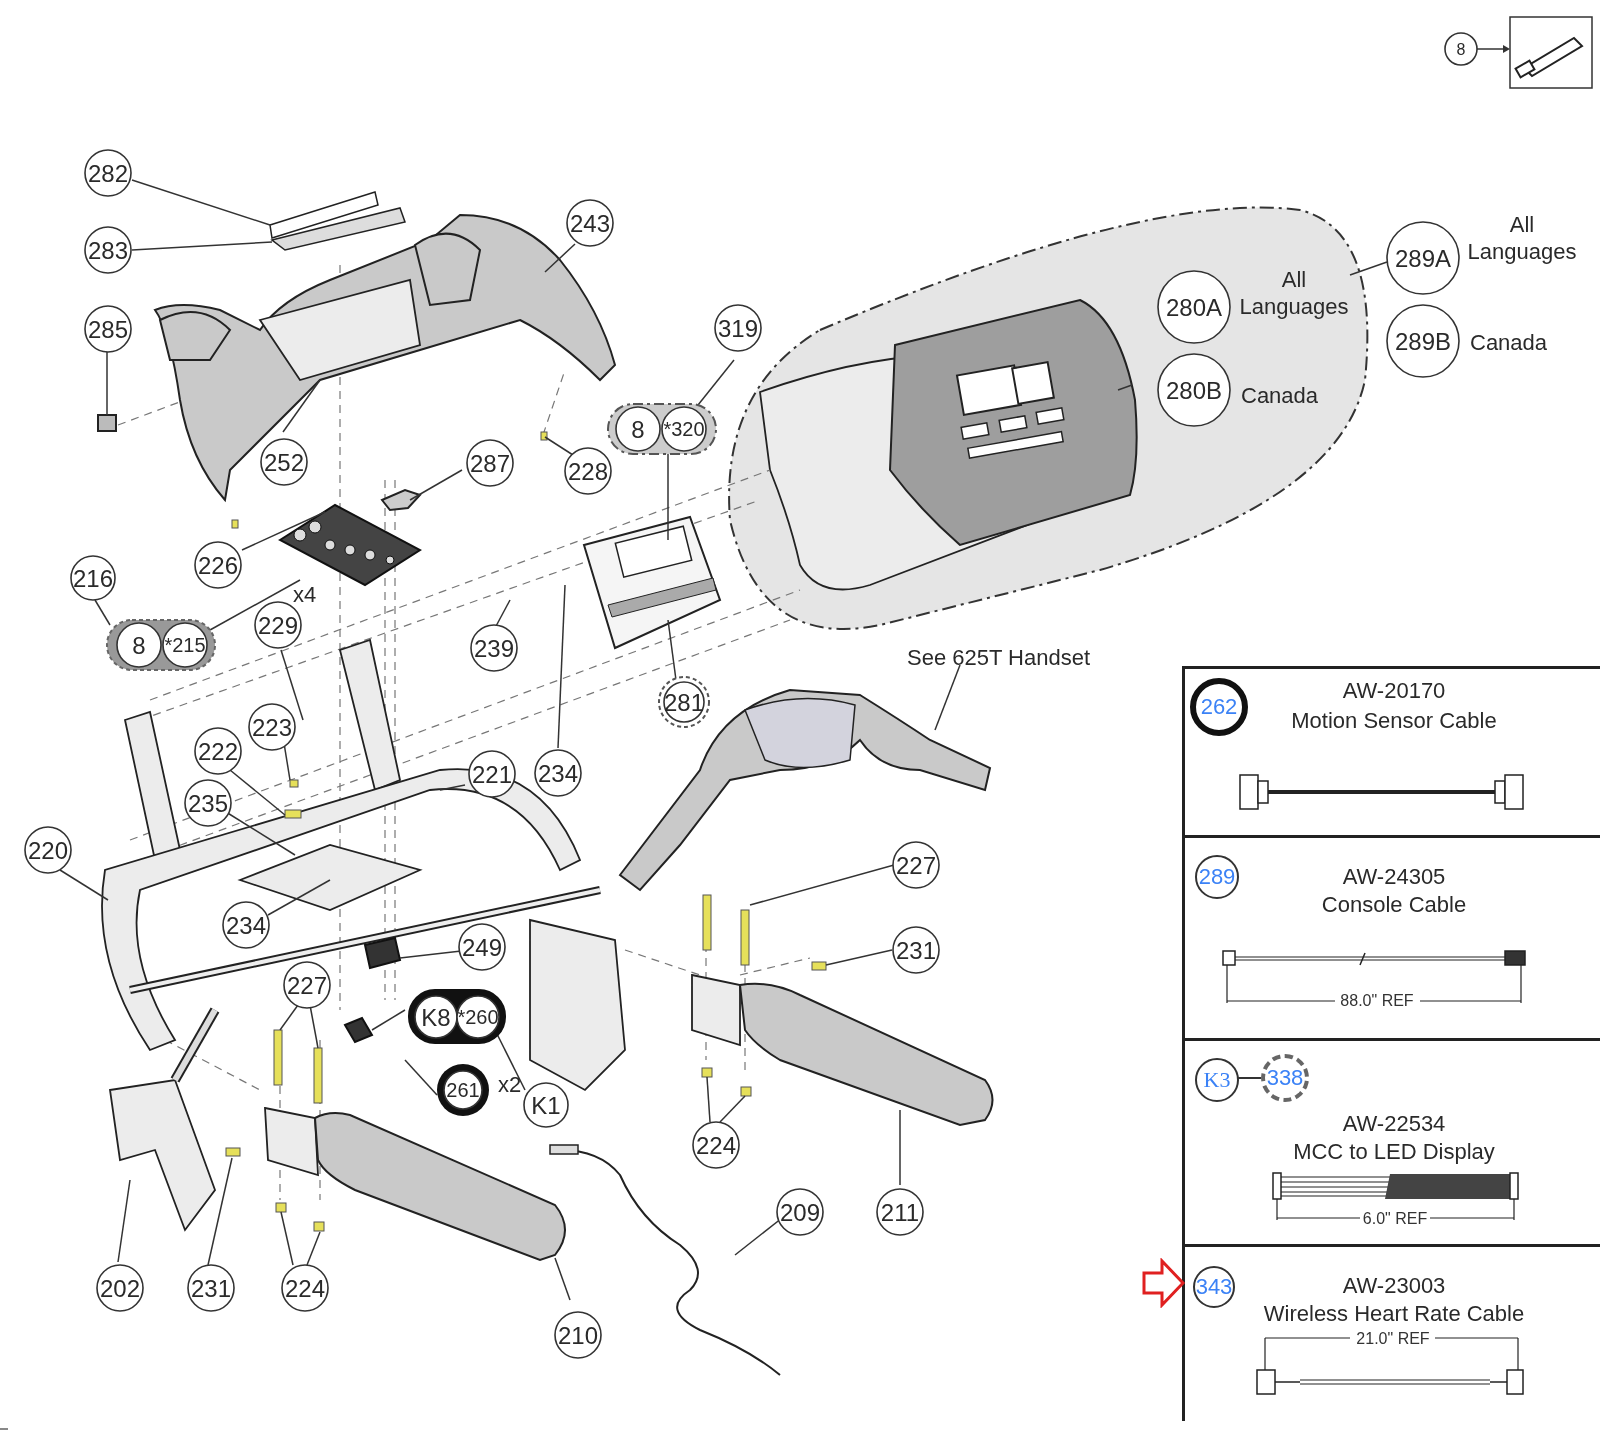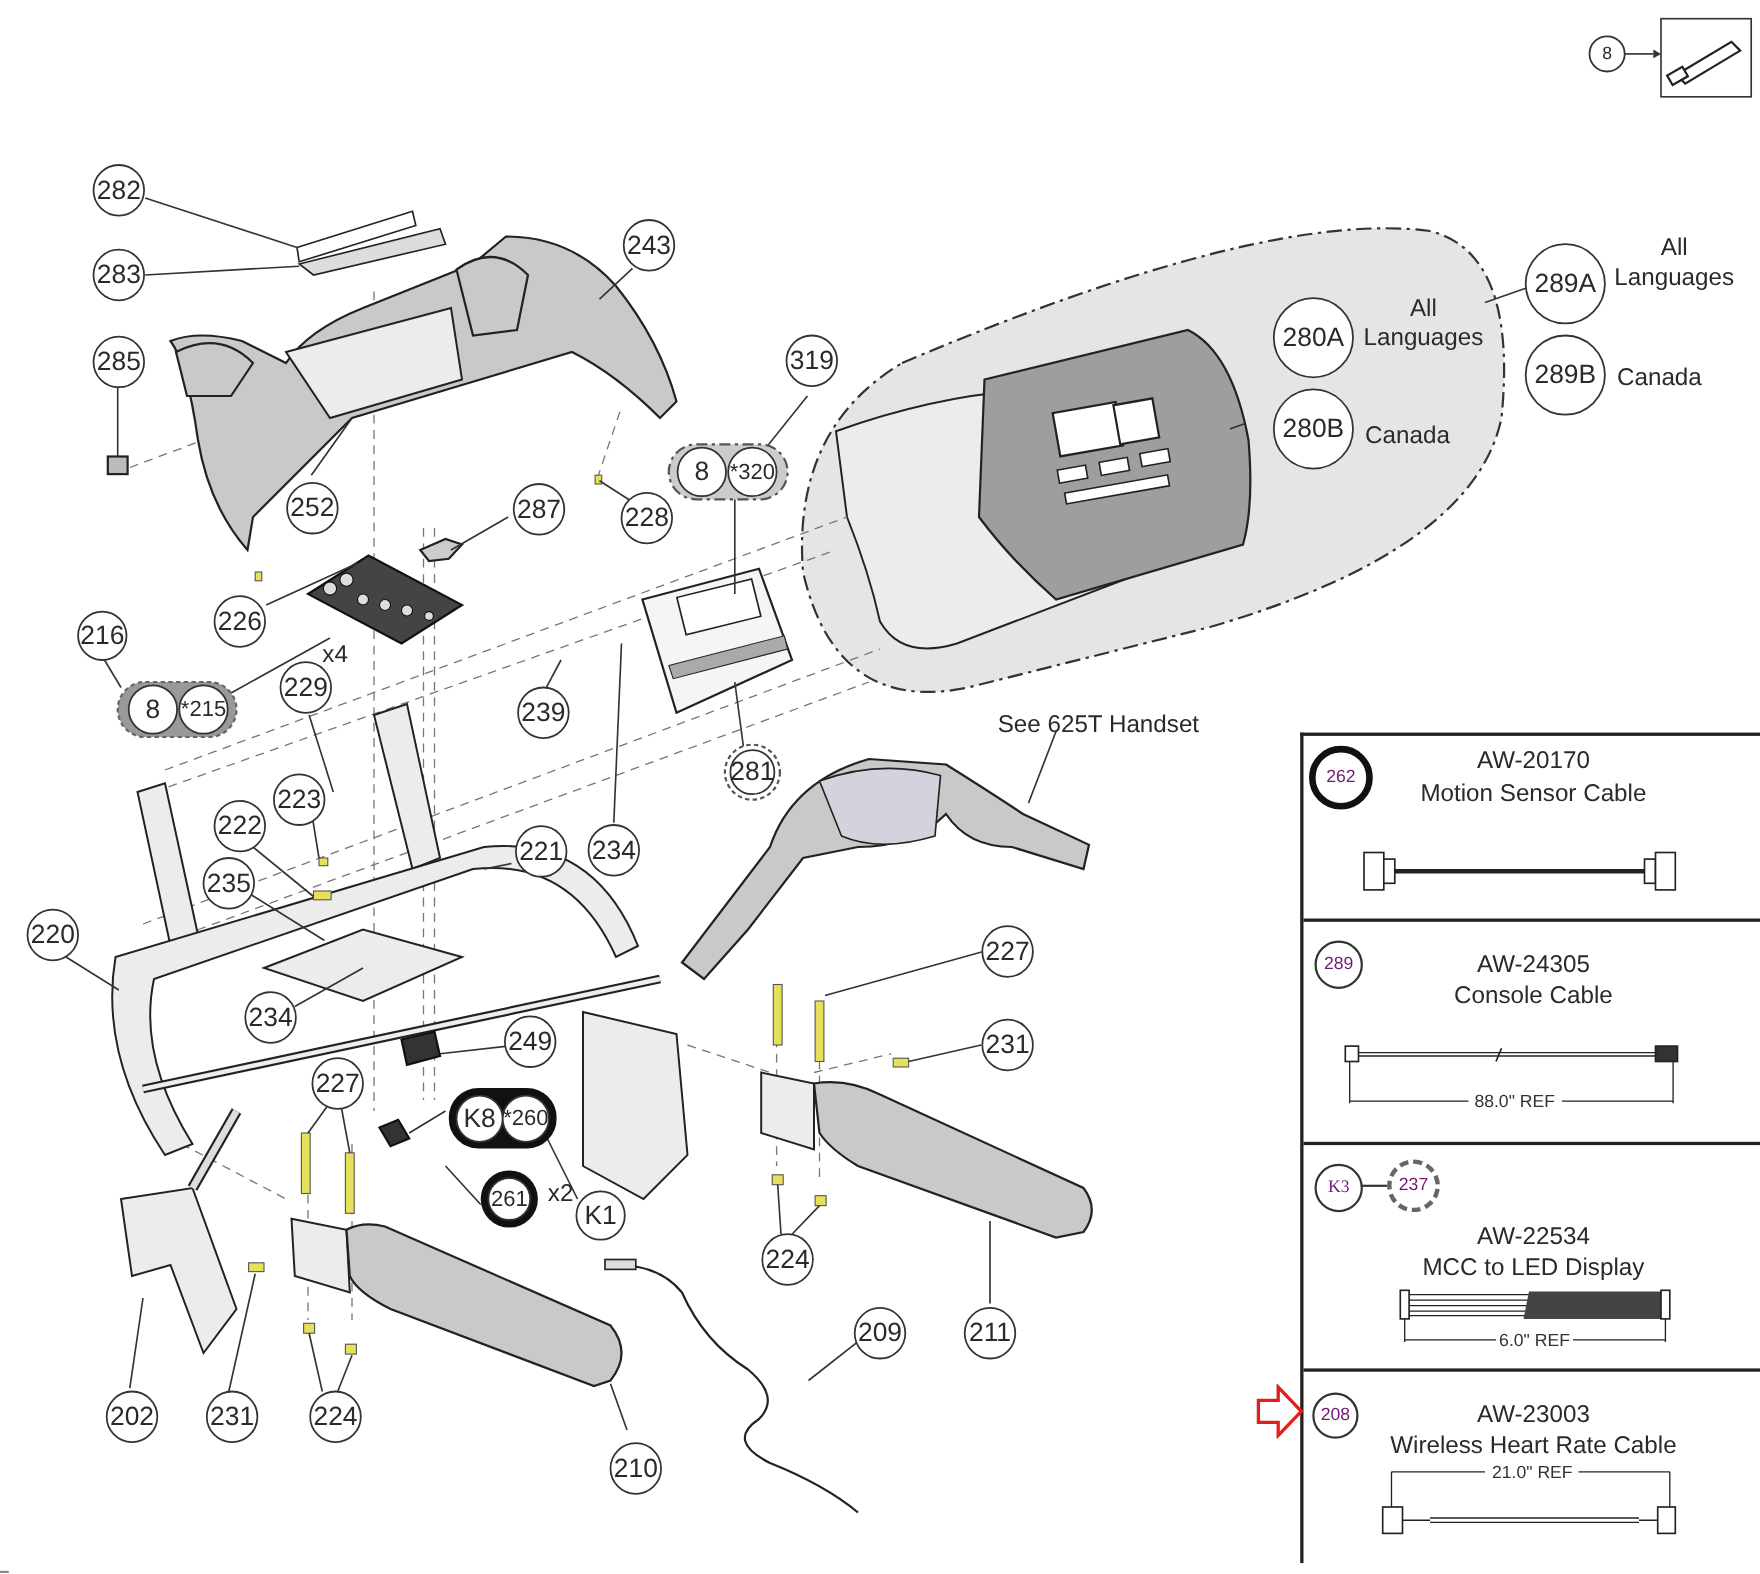--- a/index.html
+++ b/index.html
@@ -16,21 +16,21 @@
   .part-dark { fill:#9e9e9e; stroke:#222; stroke-width:2; }
   .hw { fill:#e6e05a; stroke:#555; stroke-width:1; }
   .note { font-family:"Liberation Sans", sans-serif; font-size:22px; fill:#2a2a2a; }
   
   #legend { position:absolute; left:1182px; top:666px; width:418px; height:752px;
             border-left:3px solid #222; border-top:3px solid #222; }
   .legend-cell { position:absolute; left:0; width:418px; border-bottom:3px solid #222; }
   .legend-cell:last-child { border-bottom:none; }
   .pn { position:absolute; width:100%; text-align:center; font-size:22px; color:#2a2a2a; line-height:28px; }
   .bubble { position:absolute; border-radius:50%; border:2px solid #333; background:#fff;
-            display:flex; align-items:center; justify-content:center; font-size:16px; color:#701a75; }
+            display:flex; align-items:center; justify-content:center; font-size:22px; color:#3b82f6; }
   .cable-svg { position:absolute; left:0; }
   .ref { font-family:"Liberation Sans", sans-serif; font-size:16px; fill:#333; text-anchor:middle; }
 </style>
 </head>
 <body>
 
 <svg id="diagram" viewBox="0 0 1600 1431" xmlns="http://www.w3.org/2000/svg">
 
   <g>
     <g class="callout">
@@ -431,21 +431,21 @@
       <line x1="336" y1="34" x2="336" y2="72" stroke="#222" stroke-width="1.2"></line>
       <line x1="42" y1="70" x2="150" y2="70" stroke="#222" stroke-width="1.2"></line>
       <line x1="235" y1="70" x2="336" y2="70" stroke="#222" stroke-width="1.2"></line>
       <text class="ref" x="192" y="75">88.0" REF</text>
     </svg>
   </div>
 
   <div class="legend-cell" style="top:369px; height:206px;">
     <div class="bubble" style="left:10px; top:20px; width:40px; height:40px;font-family:Liberation Serif, serif;">K3</div>
     <div style="position:absolute; left:52px; top:39px; width:24px; height:2px; background:#333;"></div>
-    <div class="bubble" style="left:76px; top:16px; width:40px; height:40px; border:4px dashed #666;">237</div>
+    <div class="bubble" style="left:76px; top:16px; width:40px; height:40px; border:4px dashed #666;">338</div>
     <div class="pn" style="top:72px;">AW-22534</div>
     <div class="pn" style="top:100px;">MCC to LED Display</div>
     <svg class="cable-svg" style="top:130px;" width="418" height="60">
       <rect x="88" y="5" width="8" height="26" fill="#fff" stroke="#222" stroke-width="1.5"></rect>
       <g stroke="#222" stroke-width="1.2">
           <line x1="96" y1="9" x2="205" y2="9"></line>
           <line x1="96" y1="14" x2="205" y2="14"></line>
           <line x1="96" y1="19" x2="205" y2="19"></line>
           <line x1="96" y1="24" x2="205" y2="24"></line>
           <line x1="96" y1="28" x2="205" y2="28"></line>
@@ -454,21 +454,21 @@
       <rect x="325" y="5" width="8" height="26" fill="#fff" stroke="#222" stroke-width="1.5"></rect>
       <line x1="92" y1="31" x2="92" y2="52" stroke="#222" stroke-width="1.2"></line>
       <line x1="329" y1="31" x2="329" y2="52" stroke="#222" stroke-width="1.2"></line>
       <line x1="92" y1="50" x2="175" y2="50" stroke="#222" stroke-width="1.2"></line>
       <line x1="245" y1="50" x2="329" y2="50" stroke="#222" stroke-width="1.2"></line>
       <text class="ref" x="210" y="56">6.0" REF</text>
     </svg>
   </div>
 
   <div class="legend-cell" style="top:575px; height:177px;">
-    <div class="bubble" style="left:8px; top:22px; width:38px; height:38px;">208</div>
+    <div class="bubble" style="left:8px; top:22px; width:38px; height:38px;">343</div>
     <div class="pn" style="top:28px;">AW-23003</div>
     <div class="pn" style="top:56px;">Wireless Heart Rate Cable</div>
     <svg class="cable-svg" style="top:86px;" width="418" height="70">
       <line x1="80" y1="8" x2="80" y2="40" stroke="#222" stroke-width="1.2"></line>
       <line x1="333" y1="8" x2="333" y2="40" stroke="#222" stroke-width="1.2"></line>
       <line x1="80" y1="8" x2="165" y2="8" stroke="#222" stroke-width="1.2"></line>
       <line x1="250" y1="8" x2="333" y2="8" stroke="#222" stroke-width="1.2"></line>
       <text class="ref" x="208" y="14">21.0" REF</text>
       <rect x="72" y="40" width="18" height="24" fill="#fff" stroke="#222" stroke-width="1.5"></rect>
       <line x1="90" y1="52" x2="115" y2="52" stroke="#222" stroke-width="1.5"></line>

